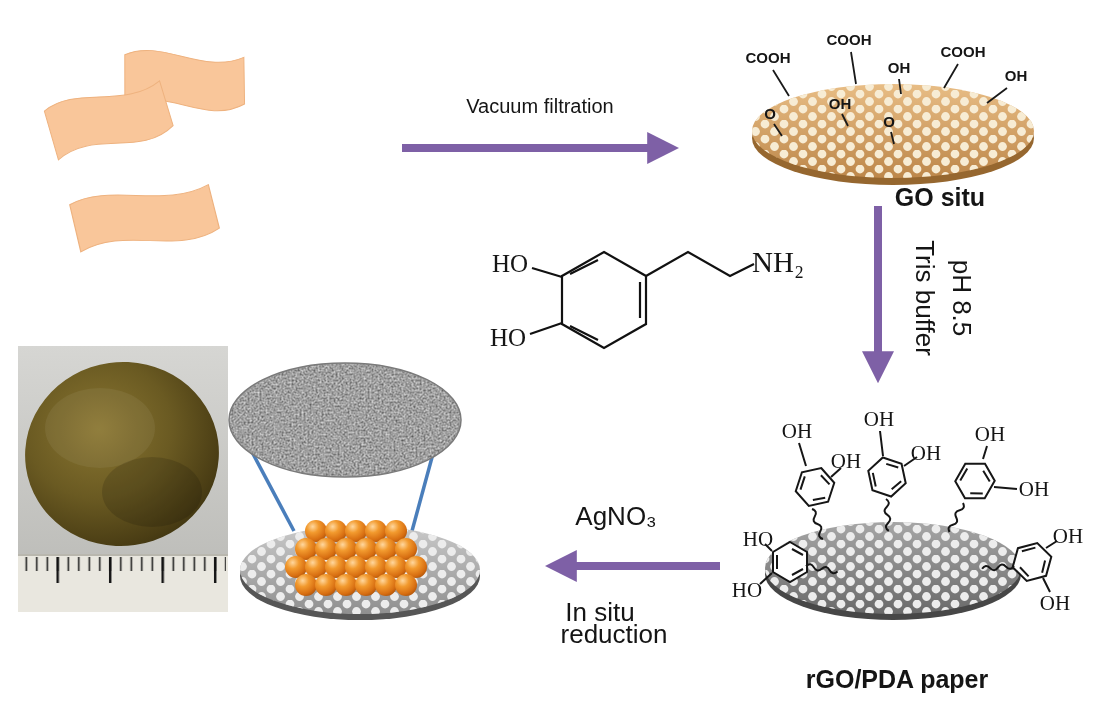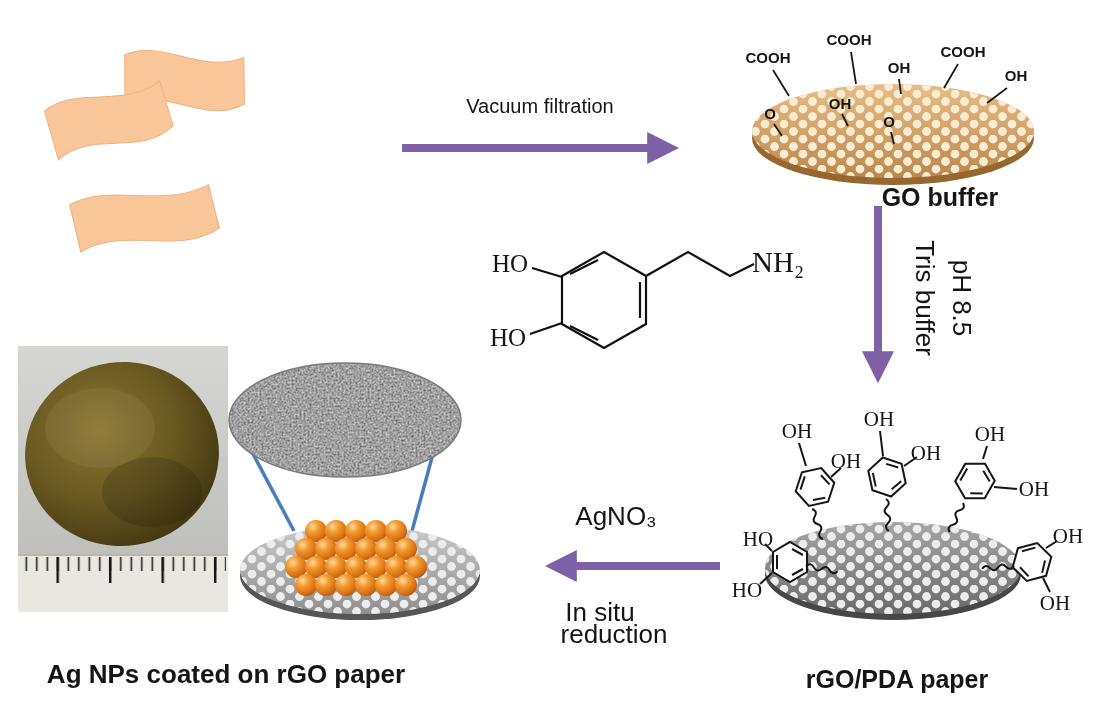--- a/index.html
+++ b/index.html
@@ -186,35 +186,34 @@
     <ellipse cx="152" cy="492" rx="50" ry="35" fill="#000000" opacity="0.14"></ellipse>
     <rect x="18" y="554" width="210" height="58" fill="#e9e7df"></rect>
     <rect x="18" y="554" width="210" height="2" fill="#b9b7ae"></rect>
     <rect x="20" y="557" width="206" height="14" fill="url(#tickMinor)"></rect>
     <rect x="20" y="557" width="206" height="26" fill="url(#tickMajor)"></rect>
   </g>
 </svg>
 
 <div class="labels">
   <span class="lbl" style="left:540px;top:106px;font-size:20px">Vacuum filtration</span>
-  <span class="lbl bold" style="left:940px;top:197px;font-size:25px">GO buffer</span>
+  <span class="lbl bold" style="left:940px;top:197px;font-size:25px">GO situ</span>
 
   <span class="lbl vert" style="left:924px;top:298px;font-size:26px">Tris buffer</span>
   <span class="lbl vert" style="left:961px;top:298px;font-size:26px">pH 8.5</span>
 
   <span class="lbl serif" style="left:510px;top:264px;font-size:25px">HO</span>
   <span class="lbl serif" style="left:508px;top:338px;font-size:25px">HO</span>
   <span class="lbl serif" style="left:778px;top:262px;font-size:29px">NH₂</span>
 
   <span class="lbl" style="left:616px;top:516px;font-size:26px">AgNO₃</span>
   <span class="lbl" style="left:600px;top:612px;font-size:26px">In situ</span>
   <span class="lbl" style="left:614px;top:634px;font-size:26px">reduction</span>
 
   <span class="lbl bold" style="left:897px;top:679px;font-size:25px">rGO/PDA paper</span>
-  <span class="lbl bold" style="left:226px;top:674px;font-size:26px">Ag NPs coated on rGO paper</span>
 
   <span class="lbl chem" style="left:768px;top:57px">COOH</span>
   <span class="lbl chem" style="left:849px;top:39px">COOH</span>
   <span class="lbl chem" style="left:963px;top:51px">COOH</span>
   <span class="lbl chem" style="left:899px;top:67px">OH</span>
   <span class="lbl chem" style="left:1016px;top:75px">OH</span>
   <span class="lbl chem" style="left:840px;top:103px">OH</span>
   <span class="lbl chem" style="left:770px;top:113px">O</span>
   <span class="lbl chem" style="left:889px;top:121px">O</span>
 

